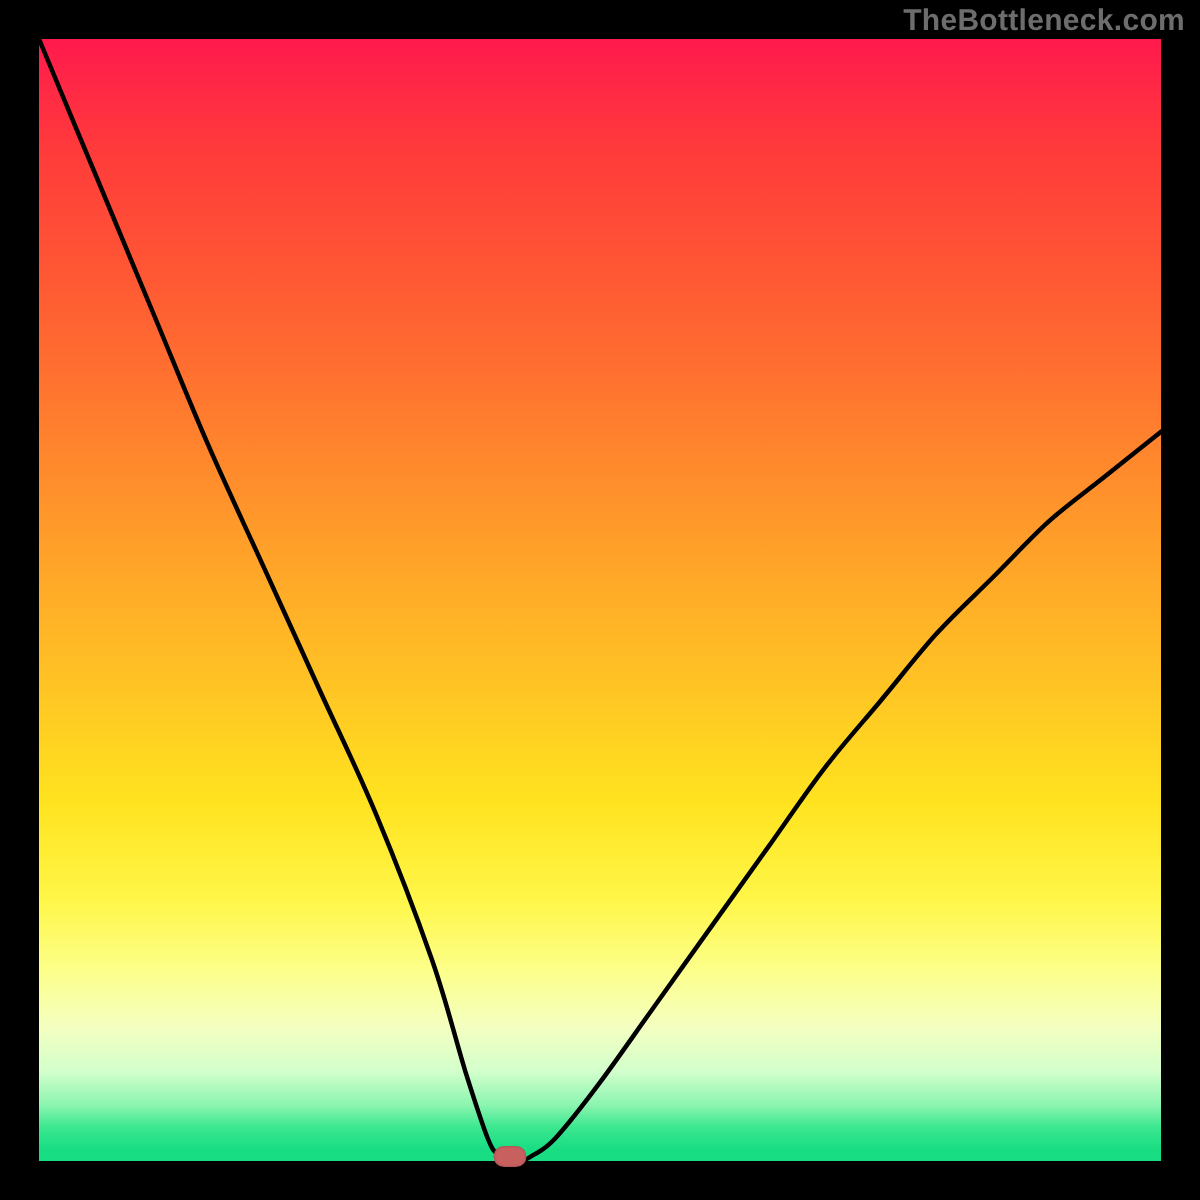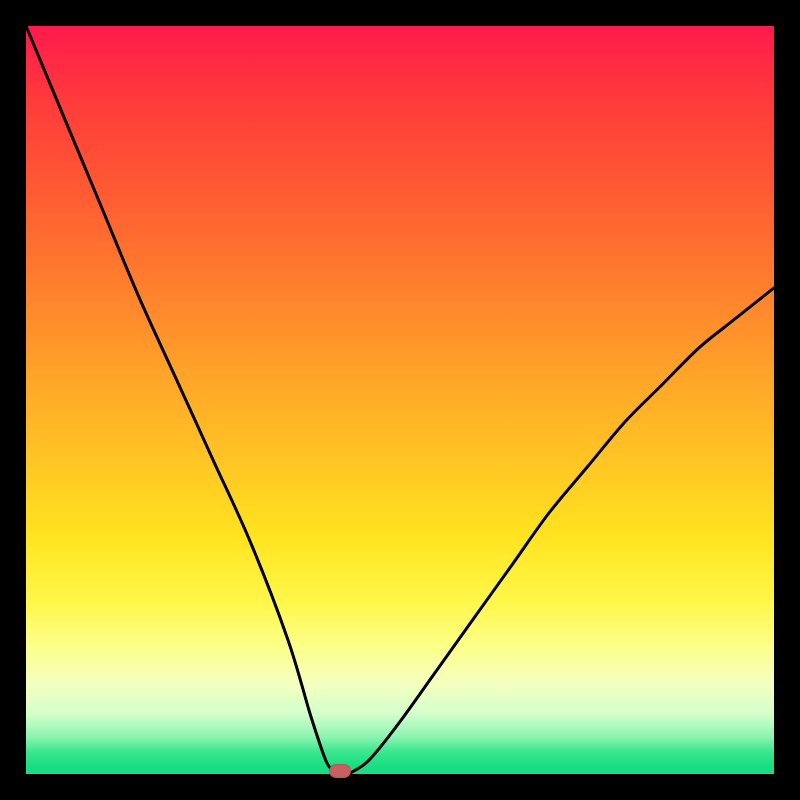--- a/index.html
+++ b/index.html
@@ -56,19 +56,20 @@
     height: 14px;
     border-radius: 7px;
     background: #c86060;
     box-shadow: inset 0 0 2px rgba(0,0,0,.25);
   }
 </style>
 </head>
 <body>
 
 <div class="frame">
+  <div class="watermark">TheBottleneck.com</div>
   <div class="plot-area">
     <svg class="curve">
       <path id="curve-path" fill="none" stroke="#000" stroke-width="3" stroke-linecap="round" d="M 0.0 0.0 C 6.2 15.0, 24.9 59.8, 37.4 89.8 C 49.9 119.7, 62.3 149.6, 74.8 179.5 C 87.3 209.4, 99.7 240.6, 112.2 269.3 C 124.7 298.0, 137.1 324.1, 149.6 351.6 C 162.1 379.0, 174.5 406.4, 187.0 433.8 C 199.5 461.3, 211.9 486.2, 224.4 516.1 C 236.9 546.0, 251.8 584.7, 261.8 613.4 C 271.8 642.0, 278.0 668.2, 284.2 688.2 C 290.5 708.1, 295.5 723.7, 299.2 733.0 C 302.9 742.4, 304.2 741.8, 306.7 744.3 C 309.2 746.8, 311.7 747.4, 314.2 748.0 C 316.7 748.6, 319.1 748.6, 321.6 748.0 C 324.1 747.4, 325.4 746.8, 329.1 744.3 C 332.9 741.8, 336.6 741.1, 344.1 733.0 C 351.6 724.9, 362.8 710.6, 374.0 695.6 C 385.2 680.7, 398.9 660.7, 411.4 643.3 C 423.9 625.8, 436.3 608.4, 448.8 590.9 C 461.3 573.5, 473.7 556.0, 486.2 538.6 C 498.7 521.1, 511.1 502.4, 523.6 486.2 C 536.1 470.0, 548.5 456.3, 561.0 441.3 C 573.5 426.4, 585.9 410.2, 598.4 396.4 C 610.9 382.7, 623.3 371.5, 635.8 359.0 C 648.3 346.6, 660.7 332.9, 673.2 321.6 C 685.7 310.4, 698.1 301.7, 710.6 291.7 C 723.1 281.7, 741.8 266.8, 748.0 261.8"></path>
     </svg>
     <div class="marker" id="marker" style="left: 303.16px; top: 738px; background: rgb(200, 96, 96);"></div>
   </div>
 </div>
 
 </body></html>

